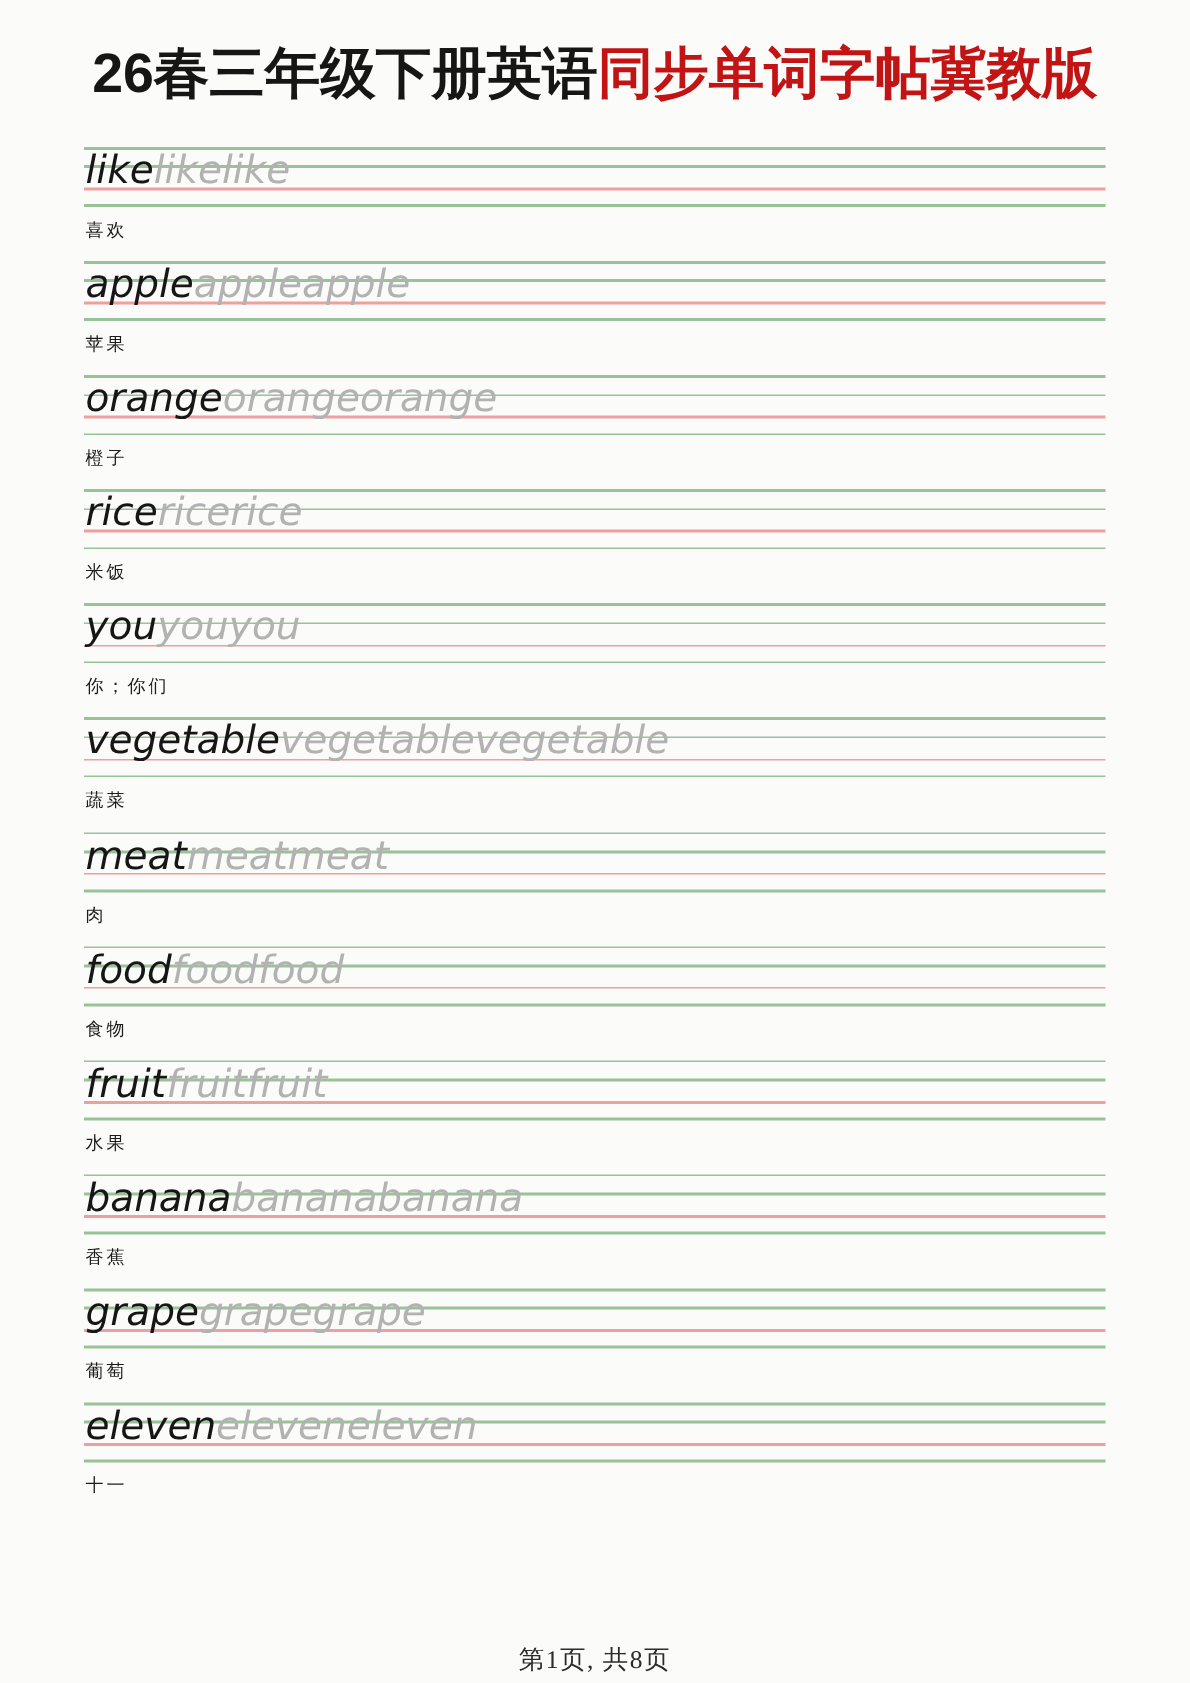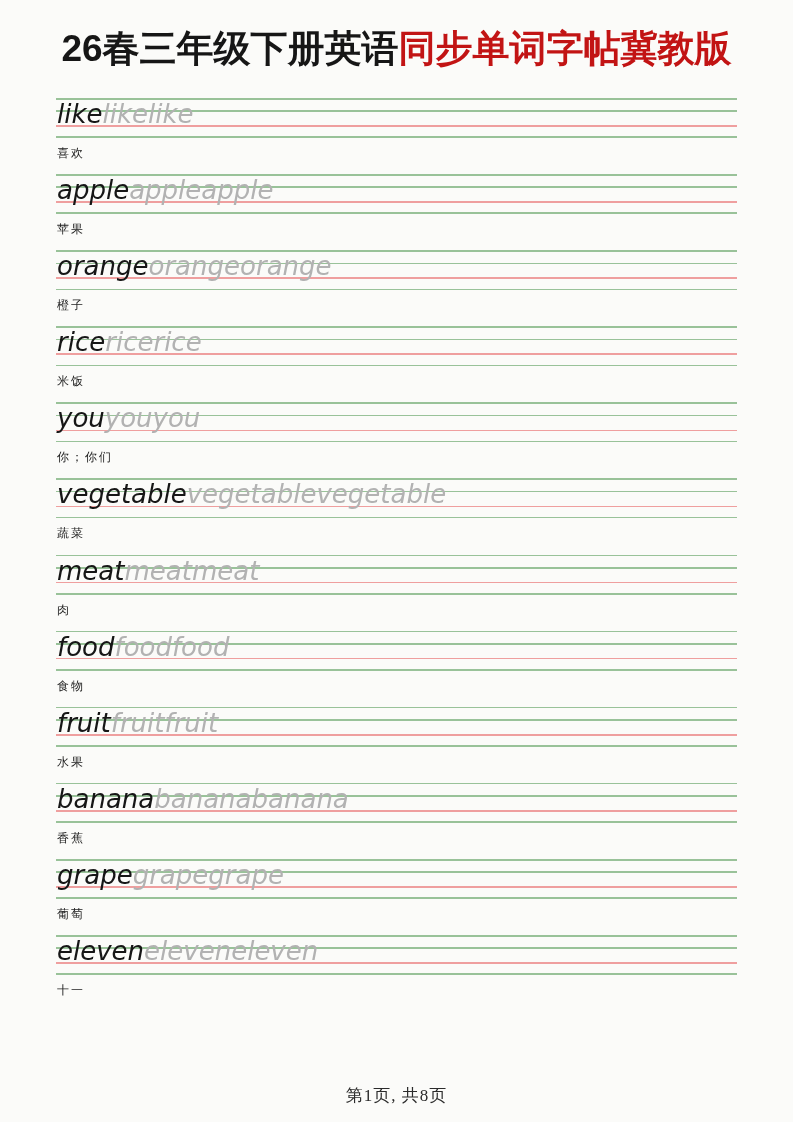--- a/index.html
+++ b/index.html
@@ -65,21 +65,21 @@
     font-family: "Liberation Serif", serif;
     font-size: 12px;
     line-height: 20px;
     letter-spacing: 2px;
     color: #1c1c1c;
   }
 
   
   .footer {
     position: absolute;
-    left: 0; right: 0; bottom: 15px;
+    left: 0; right: 0; bottom: 4px;
     text-align: center;
     font-family: "Liberation Serif", serif;
     font-size: 17px;
     color: #2b2b2b;
     letter-spacing: 1px;
   }
 </style>
 </head>
 <body>
 

